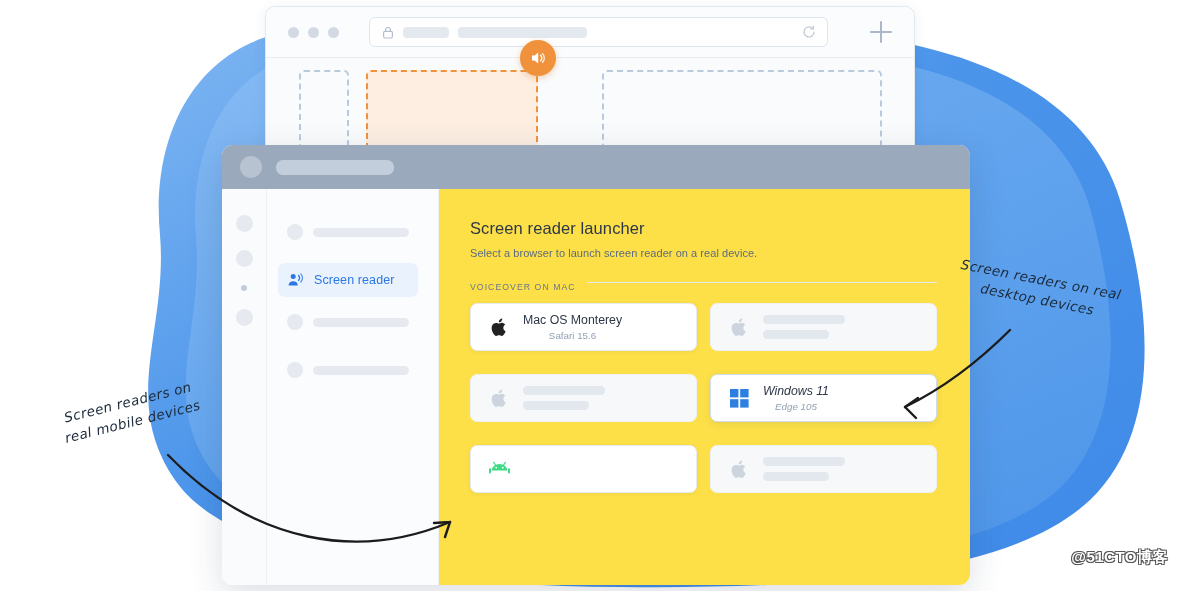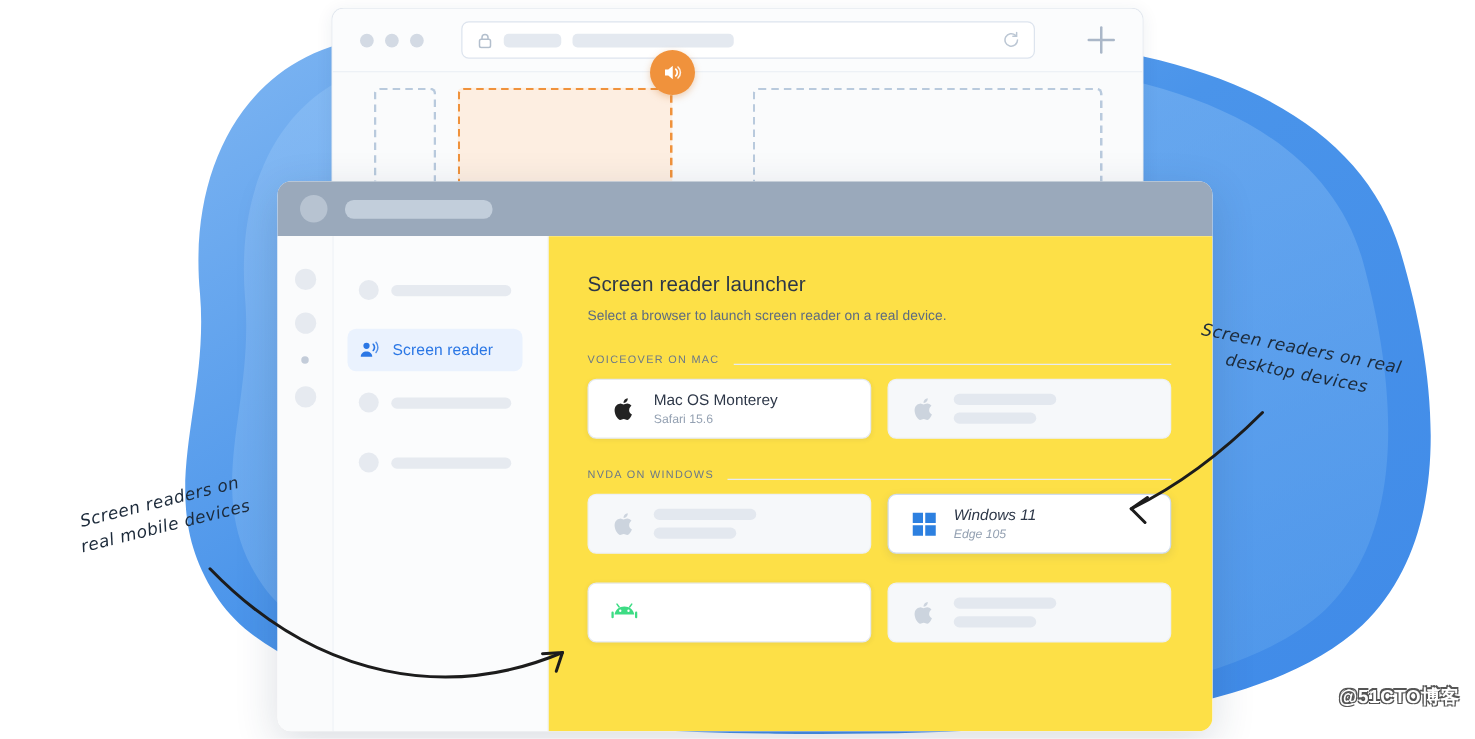--- a/index.html
+++ b/index.html
@@ -88,36 +88,36 @@
   .side-circle { width:16px; height:16px; border-radius:50%; background:#e6eaf0; flex:0 0 auto; }
   .side-bar { height:9px; border-radius:5px; background:#e6eaf0; }
   .side-item.active { background:#eaf2fe; }
   .side-label { font-size:12.5px; color:#2b77e5; letter-spacing:.1px; white-space:nowrap; }
 
   .content { flex:1; min-width:0; padding:30px 33px 0 31px; background:#fde047; position:relative; }
   .c-title { font-size:16.5px; color:#2d3748; letter-spacing:.1px; }
   .c-sub { font-size:11px; color:#5d6b80; margin-top:9px; letter-spacing:.05px; }
 
   .section { margin-top:23px; }
-  .sec-head { display:flex; align-items:flex-end; gap:11px; margin-bottom:11px; }
+  .sec-head { display:flex; align-items:flex-start; gap:11px; margin-bottom:11px; }
   .sec-label {
     font-size:8.7px; letter-spacing:1.05px; color:#6b7889; white-space:nowrap;
   }
   .sec-rule { flex:1; height:1px; background:#e7ebf1; }
 
   .cards { display:flex; gap:13px; }
   .card {
     flex:1 1 0; min-width:0; height:48px; border-radius:7px;
     display:flex; align-items:center; gap:13px; padding:0 18px;
     border:1px solid #e6eaf1; background:#fff;
   }
   .card.ghost { background:#f6f8fa; border-color:#edf0f5; }
   .card.real { box-shadow:0 1px 4px rgba(40,60,90,.07); }
   .card.selected { border:1.6px solid #cfdcee; box-shadow:0 2px 7px rgba(40,70,120,.10);font-style:italic; }
-  .card-txt { min-width:0; }
+  .card-txt { min-width:0;text-align:center; }
   .card-name { font-size:12.3px; color:#2d3748; white-space:nowrap; }
   .card-sub { font-size:9.8px; color:#94a1b2; margin-top:3px; white-space:nowrap; }
   .gsk { background:#e3e8ef; border-radius:5px; height:9px; }
 
   .ico { width:21px; height:21px; flex:0 0 auto; display:flex; align-items:center; justify-content:center; }
 
   
   .anno {
     position:absolute; font-family:"DejaVu Sans", sans-serif;
     font-size:13.5px; color:#1c2a3a; line-height:1.45; white-space:nowrap;
@@ -271,24 +271,20 @@
               </span>
               <span>
                 <span class="gsk" style="display:block;width:82px"></span>
                 <span class="gsk" style="display:block;width:66px;margin-top:6px"></span>
               </span>
             </div>
           </div>
         </div>
 
         <div class="section">
-          <div class="sec-head">
-            <span class="sec-label">NVDA ON WINDOWS</span>
-            <span class="sec-rule"></span>
-          </div>
           <div class="cards">
             <div class="card ghost">
               <span class="ico">
                 <svg width="19" height="21" viewBox="0 0 19 21">
                     <path d="M13.3 11.1c0-2.3 1.8-3.4 1.9-3.5-1-1.5-2.6-1.7-3.2-1.8-1.3-.1-2.5.8-3.2.8-.7 0-1.7-.8-2.8-.7-1.5 0-2.8.9-3.6 2.2-1.5 2.6-.4 6.5 1.1 8.6.7 1 1.6 2.2 2.7 2.2 1.1 0 1.5-.7 2.8-.7 1.3 0 1.6.7 2.8.7 1.1 0 1.9-1.1 2.6-2.1.8-1.2 1.1-2.3 1.2-2.4-.1 0-2.3-.9-2.3-3.3z" fill="#ccd4de"></path>
                     <path d="M11.3 4.2c.6-.7 1-1.7.9-2.7-.9 0-1.9.6-2.5 1.3-.5.6-1 1.6-.8 2.5 1 .1 1.9-.5 2.4-1.1z" fill="#ccd4de"></path>
                   </svg>
               </span>
               <span>
                 <span class="gsk" style="display:block;width:82px"></span>

